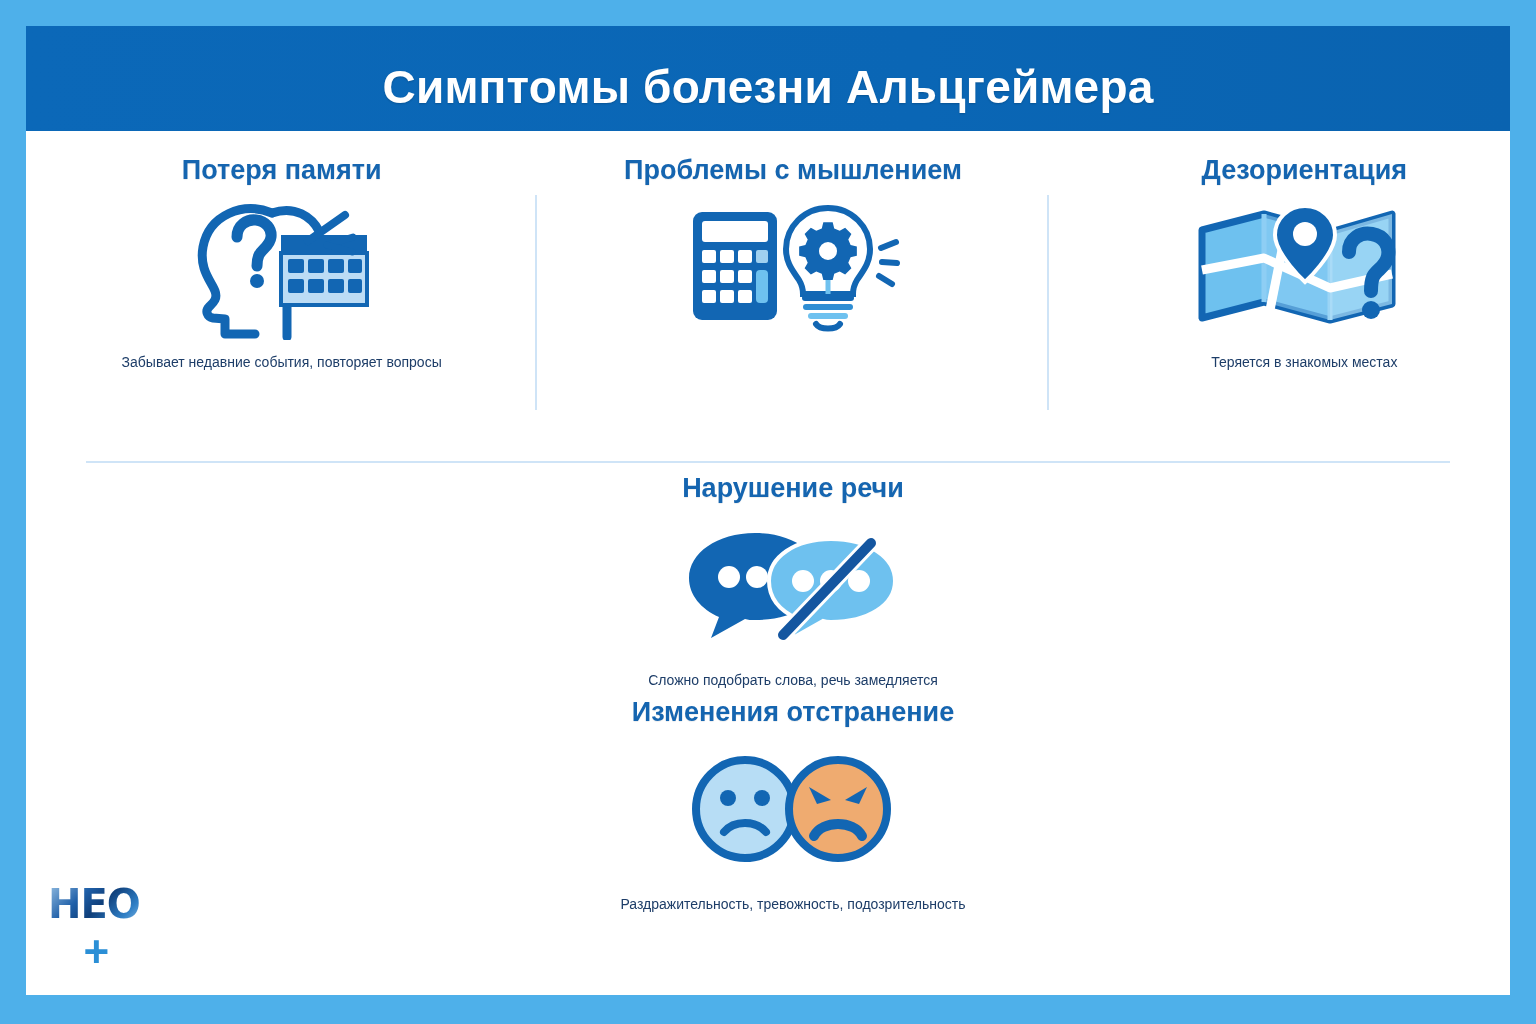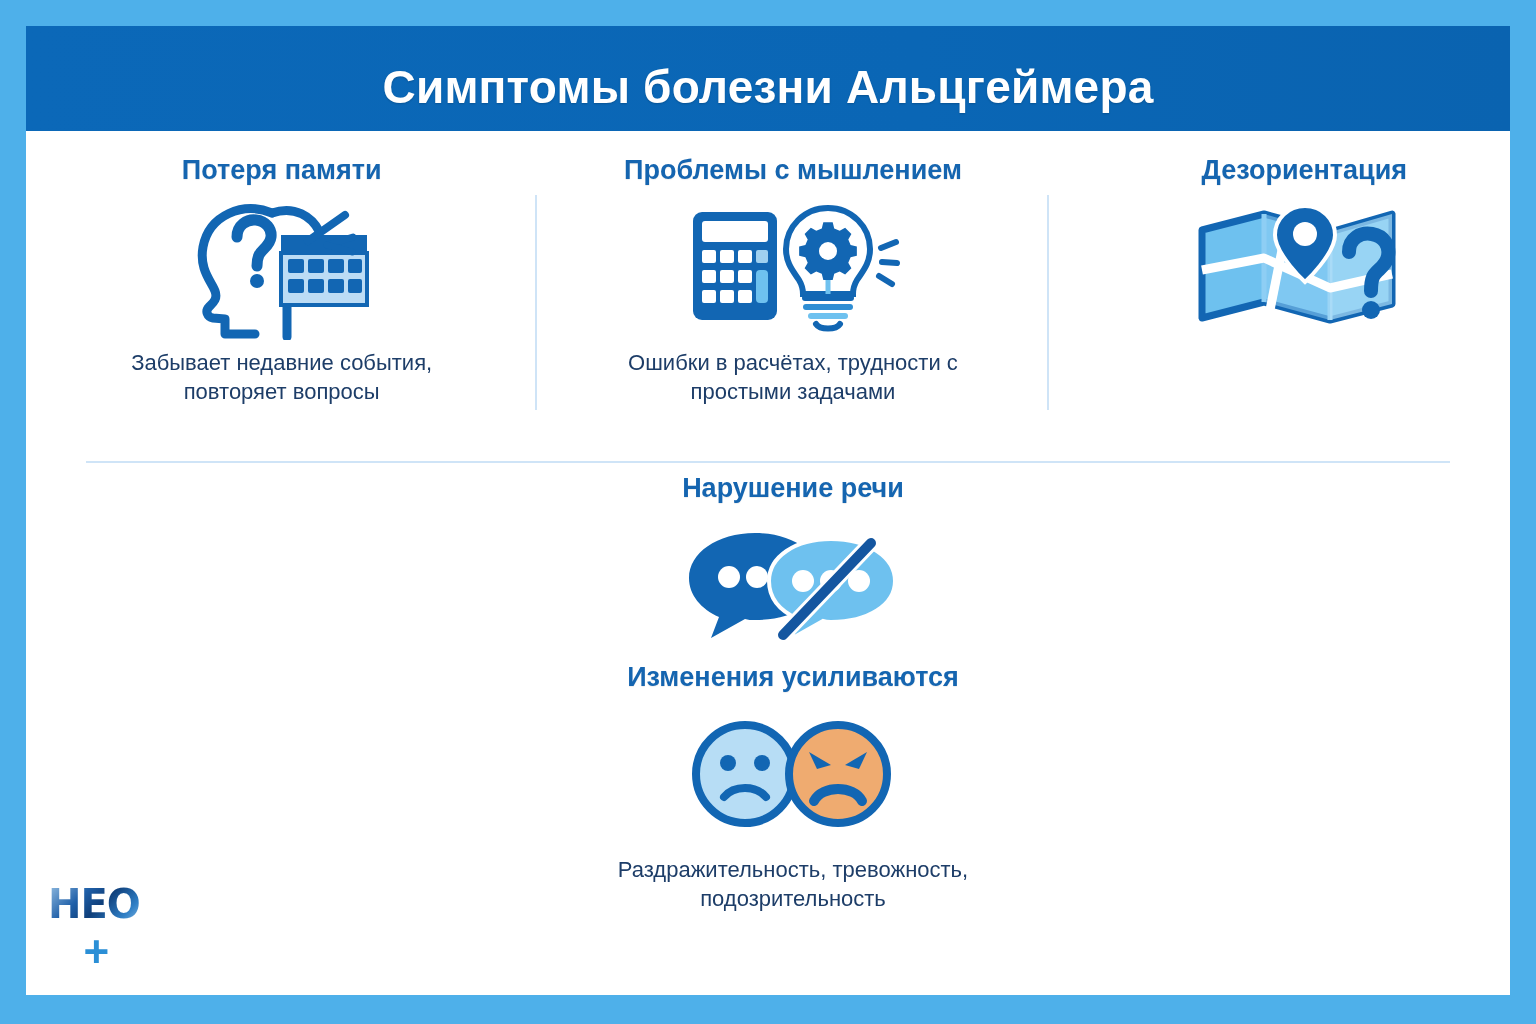--- a/index.html
+++ b/index.html
@@ -58,21 +58,21 @@
     text-shadow:0 1px 1px rgba(0,0,0,0.07);
     white-space:nowrap;
     margin-top:2px;
   }
   .icon-box {
     height:150px; width:100%;
     display:flex; align-items:center; justify-content:center;
     margin-top:6px;
   }
   .card-desc {
-    font-size:22px; line-height:29px;
+    font-size:14px; line-height:29px;
     color:#1d3d68;
     text-align:center;
     margin-top:6px;
     max-width:400px;
   }
   .hdiv {
     position:absolute;
     left:60px; top:330px;
     width:1364px; height:2px;
     background:#cfe4f7;
@@ -211,21 +211,20 @@
               <circle cx="0" cy="3" r="9" fill="#ffffff"></circle>
             </g>
 
             <g stroke="#1266b3" stroke-width="6" stroke-linecap="round">
               <path d="M196 48 L211 42"></path>
               <path d="M197 62 L212 63"></path>
               <path d="M194 76 L207 84"></path>
             </g>
           </svg>
         </div>
-        <div class="card-desc">Ошибки в расчётах, трудности с простыми задачами</div>
         <div class="vdiv"></div>
       </div>
 
       <div class="cell">
         <div class="card-title">Дезориентация</div>
         <div class="icon-box">
           <svg width="225" height="135" viewBox="0 0 225 135">
 
             <path d="M10 30 L72 14 L138 32 L200 14 L200 104 L138 120 L72 102 L10 118 Z" fill="#6ec1ef" stroke="#1266b3" stroke-width="7" stroke-linejoin="round"></path>
             <path d="M72 14 L72 102" stroke="#8ecef4" stroke-width="5" fill="none"></path>
@@ -238,20 +237,21 @@
 
             <path d="M113 6 C96 6 83 19 83 35 C83 54 113 82 113 82 C113 82 143 54 143 35
                      C143 19 130 6 113 6 Z" fill="#1266b3" stroke="#ffffff" stroke-width="4"></path>
             <circle cx="113" cy="34" r="12" fill="#ffffff"></circle>
 
             <path d="M157 52 C157 38 169 32 180 34 C192 36 198 46 196 56
                      C194 67 184 70 181 77 C179 82 179 87 179 91" fill="none" stroke="#1266b3" stroke-width="14" stroke-linecap="round" stroke-linejoin="round"></path>
             <circle cx="179" cy="110" r="9" fill="#1266b3"></circle>
           </svg>
         </div>
+        <div class="card-desc">Теряется в знакомых местах</div>
 
       </div>
     </div>
 
     <div class="hdiv"></div>
 
     <div class="row row-2">
 
       <div class="cell">
         <div class="card-title">Нарушение речи</div>
@@ -271,25 +271,26 @@
             <g fill="#ffffff">
               <circle cx="122" cy="56" r="11"></circle>
               <circle cx="150" cy="56" r="11"></circle>
               <circle cx="178" cy="56" r="11"></circle>
             </g>
 
             <path d="M102 110 L190 18" fill="none" stroke="#ffffff" stroke-width="16" stroke-linecap="round"></path>
             <path d="M102 110 L190 18" fill="none" stroke="#1456a0" stroke-width="10" stroke-linecap="round"></path>
           </svg>
         </div>
+        <div class="card-desc">Сложно подобрать слова, речь замедляется</div>
         <div class="vdiv"></div>
       </div>
 
       <div class="cell">
-        <div class="card-title">Изменения усиливаются</div>
+        <div class="card-title">Изменения отстранение</div>
         <div class="icon-box">
           <svg width="215" height="115" viewBox="0 0 215 115">
 
             <circle cx="59" cy="57" r="49" fill="#b7ddf5" stroke="#1266b3" stroke-width="8"></circle>
             <circle cx="42" cy="46" r="8" fill="#1266b3"></circle>
             <circle cx="76" cy="46" r="8" fill="#1266b3"></circle>
             <path d="M38 80 C48 68 70 68 80 80" fill="none" stroke="#1266b3" stroke-width="8" stroke-linecap="round"></path>
 
             <circle cx="152" cy="57" r="49" fill="#efab70" stroke="#1266b3" stroke-width="8"></circle>
             <path d="M123 35 L145 48 L131 52 Z" fill="#1266b3"></path>

